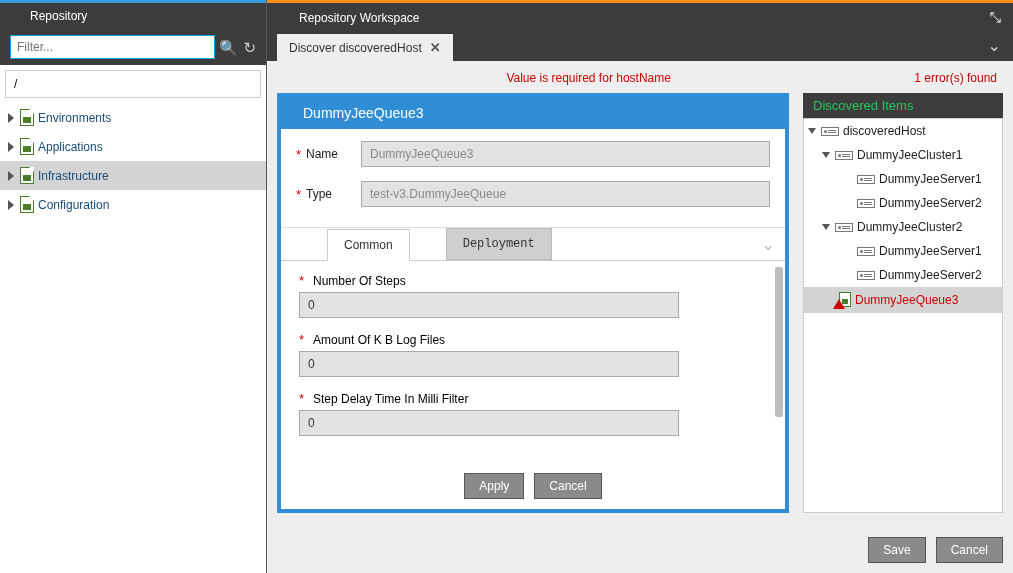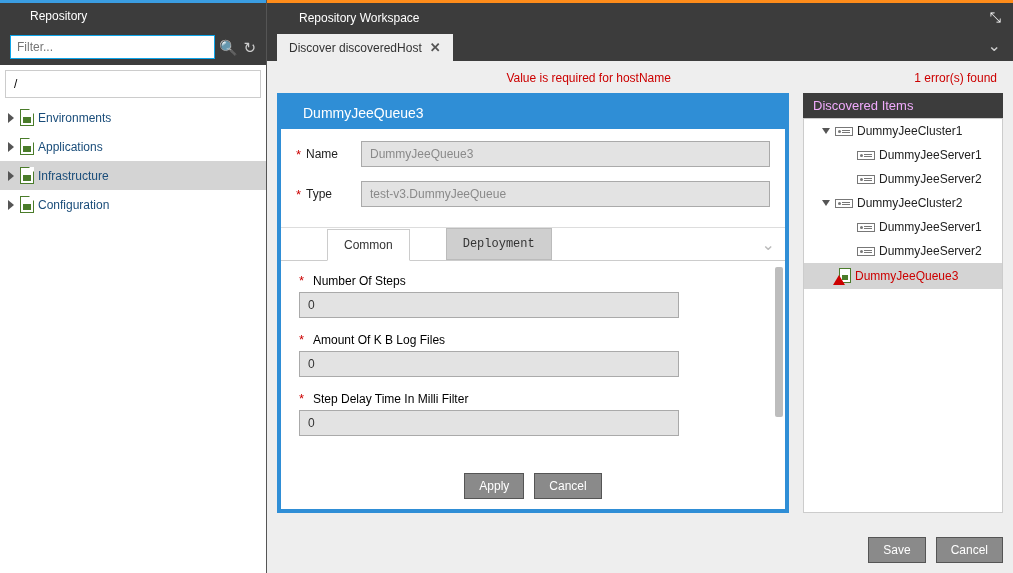--- a/index.html
+++ b/index.html
@@ -59,21 +59,21 @@
   .sf { margin-bottom:14px; }
   .sf-label-row { display:flex; align-items:center; margin-bottom:4px; }
   .sf-label-row .req-star{ margin-right:4px; }
   .sf input { width:380px; background:#e3e3e3; border:1px solid #aaa; padding:5px 8px; color:#333; }
 
   .form-btns { display:flex; justify-content:center; gap:10px; padding:10px 0; }
   .btn { background:#8a8a8a; color:#fff; border:1px solid #555; padding:5px 14px; cursor:pointer; font-size:12px; }
 
   
   .discovered { width:200px; display:flex; flex-direction:column; }
-  .disc-header { background:#3c3c3c; color:#f0abfc; padding:5px 10px; font-size:13px; }
+  .disc-header { background:#3c3c3c; color:#22c55e; padding:5px 10px; font-size:13px; }
   .disc-tree { flex:1; border:1px solid #ccc; background:#fff; overflow:auto; }
   .dt-item { display:flex; align-items:center; gap:4px; padding:5px 6px; cursor:pointer; white-space:nowrap; }
   .dt-item.selected { background:#d4d4d4; color:#c00; }
   .dt-arrow { width:0; height:0; border-left:4px solid transparent; border-right:4px solid transparent; border-top:6px solid #555; margin-right:1px; flex:none; }
   .dt-arrow.pad { visibility:hidden; }
   .srv-icon { width:18px; height:9px; border:1px solid #777; background:#fff; position:relative; flex:none; }
   .srv-icon::before { content:""; position:absolute; left:2px; top:2px; width:3px; height:3px; background:#777; border-radius:50%; }
   .srv-icon::after { content:""; position:absolute; right:2px; top:2px; width:8px; height:1px; background:#777; box-shadow:0 2px 0 #777; }
   .warn-icon { width:16px; height:16px; position:relative; flex:none; }
   .warn-icon .doc { position:absolute; right:0; top:0; width:12px; height:15px; border:1px solid #4a7c2a; background:#fff; }
@@ -195,20 +195,25 @@
 
         <div class="form-btns">
           <button class="btn">Apply</button>
           <button class="btn">Cancel</button>
         </div>
       </div>
 
       <div class="discovered">
         <div class="disc-header">Discovered Items</div>
         <div class="disc-tree">
+          <div class="dt-item lvl0">
+            <span class="dt-arrow"></span>
+            <span class="srv-icon"></span>
+            <span class="dt-label">discoveredHost</span>
+          </div>
           <div class="dt-item lvl1">
             <span class="dt-arrow"></span>
             <span class="srv-icon"></span>
             <span class="dt-label">DummyJeeCluster1</span>
           </div>
           <div class="dt-item lvl2">
             <span class="dt-arrow pad"></span>
             <span class="srv-icon"></span>
             <span class="dt-label">DummyJeeServer1</span>
           </div>

